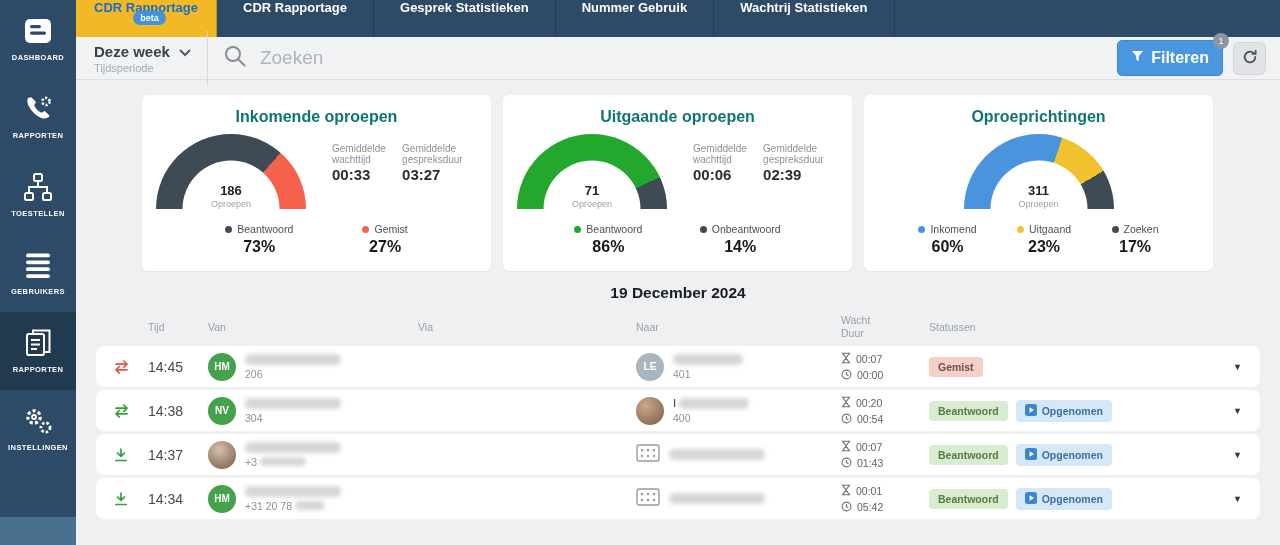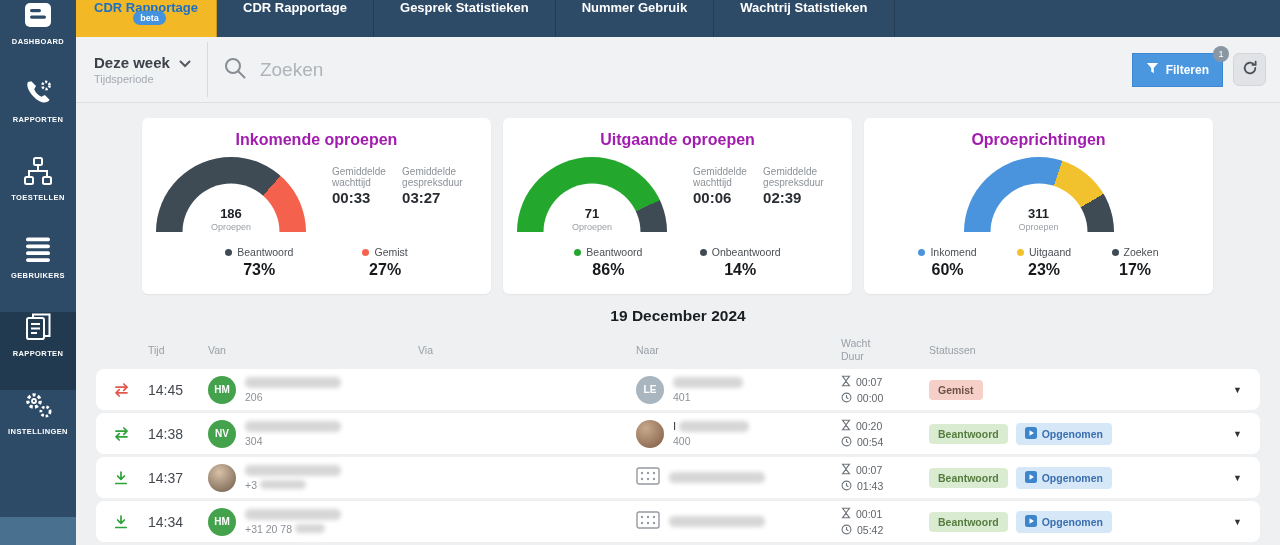--- a/index.html
+++ b/index.html
@@ -1,54 +1,54 @@
 <!DOCTYPE html>
 <html><head>
 <meta charset="utf-8">
 <style>
   * { margin:0; padding:0; box-sizing:border-box; }
   html,body { width:1280px; height:545px; overflow:hidden; }
   body { font-family:"Liberation Sans","DejaVu Sans",sans-serif; background:#eef0f2; display:flex; }
 
   
   .sidebar { width:76px; height:545px; background:#2d4a66; flex:0 0 76px; position:relative; z-index:5; display:flex; flex-direction:column; }
-  .side-item { height:78px; display:flex; flex-direction:column; align-items:center; justify-content:flex-start; gap:7px; cursor:pointer; }
+  .side-item { height:78px; display:flex; flex-direction:column; align-items:center; justify-content:center; gap:7px; cursor:pointer; }
   .side-item.active { background:#223a50; }
   .side-label { color:#fff; font-size:7.5px; font-weight:bold; letter-spacing:.4px; }
   .side-icon { display:flex; align-items:center; justify-content:center; height:30px; }
   .sidebar-footer { position:absolute; bottom:0; left:0; width:76px; height:28px; background:#49708f; }
 
   
   .main { flex:1; display:flex; flex-direction:column; min-width:0; }
 
   
   .tabbar { height:37px; background:#2d4a66; display:flex; align-items:stretch; }
   .tab { display:flex; align-items:center; padding:0 26px; color:#fff; font-size:13px; font-weight:bold; border-right:1px solid rgba(0,0,0,.18); cursor:pointer; white-space:nowrap;flex-direction:column; }
   .tab.active { background:#f2b826; color:#1b6fc6; padding:0 18px; }
   .beta { background:#4592dc; color:#fff; font-size:9px; font-weight:bold; padding:2px 7px; border-radius:9px; margin-left:7px; transform:translateY(-4px); }
 
   
-  .toolbar { height:66px; background:#f1f2f4; border-bottom:1px solid #dcdee0; display:flex; align-items:center; }
+  .toolbar { height:43px; background:#f1f2f4; border-bottom:1px solid #dcdee0; display:flex; align-items:center; }
   .period { padding:0 16px 0 18px; cursor:pointer; }
   .period-top { display:flex; align-items:center; gap:9px; font-size:15px; font-weight:bold; color:#3c4148; }
   .period-sub { font-size:11px; color:#a4aab0; margin-top:2px; }
   .vdiv { width:1px; height:55px; background:#d8dadd; }
   .search { flex:1; display:flex; align-items:center; gap:14px; padding-left:16px; cursor:text; }
   .search .placeholder { font-size:19px; color:#aeb4ba; }
   .toolbar-right { display:flex; align-items:center; gap:10px; padding-right:14px; }
   .filter-wrap { position:relative; }
-  .filter-btn { display:flex; align-items:center; gap:7px; background:#4a97e0; color:#fff; border:1px solid #3d87cf; border-radius:0; font-size:12px; font-weight:bold; padding:8px 13px; cursor:pointer; font-family:inherit; }
+  .filter-btn { display:flex; align-items:center; gap:7px; background:#4a97e0; color:#fff; border:1px solid #3d87cf; border-radius:5px; font-size:16px; font-weight:bold; padding:8px 13px; cursor:pointer; font-family:inherit; }
   .filter-badge { position:absolute; top:-7px; right:-6px; width:16px; height:16px; border-radius:50%; background:#8a97a3; color:#fff; font-size:9px; display:flex; align-items:center; justify-content:center; }
   .refresh-btn { width:33px; height:33px; background:#e1e3e6; border:1px solid #d3d6d9; border-radius:6px; display:flex; align-items:center; justify-content:center; cursor:pointer; }
 
   
   .content { flex:1; overflow:hidden; }
   .cards { display:flex; gap:12px; width:1072px; margin:15px auto 0; }
   .card { background:#fff; border-radius:6px; box-shadow:0 1px 2px rgba(0,0,0,.06); width:349px; height:176px; padding:13px 14px 12px; }
-  .card h3 { font-size:16px; font-weight:bold; color:#a21caf; text-align:center; margin-bottom:8px; }
+  .card h3 { font-size:16px; font-weight:bold; color:#0f766e; text-align:center; margin-bottom:8px; }
   .card-body { display:flex; justify-content:center; gap:26px; }
   .gauge-wrap { position:relative; width:150px; height:76px; overflow:hidden; flex:0 0 150px; }
   .gauge { width:150px; height:150px; border-radius:50%; }
   .gauge-hole { position:absolute; left:50%; top:75px; transform:translate(-50%,-50%); width:97px; height:97px; border-radius:50%; background:#fff; }
   .gauge-center { position:absolute; left:0; right:0; bottom:1px; text-align:center; }
   .gauge-count { font-size:13px; font-weight:bold; color:#1d2125; }
   .gauge-count-label { font-size:9px; color:#9aa1a7; margin-top:1px; }
   .stats { display:flex; flex-direction:row; gap:9px; margin-top:9px; width:150px; }
   .stat-label { font-size:10px; color:#8c9298; }
   .stat-value { font-size:15px; font-weight:bold; color:#2a2e33; margin-top:1px; }

